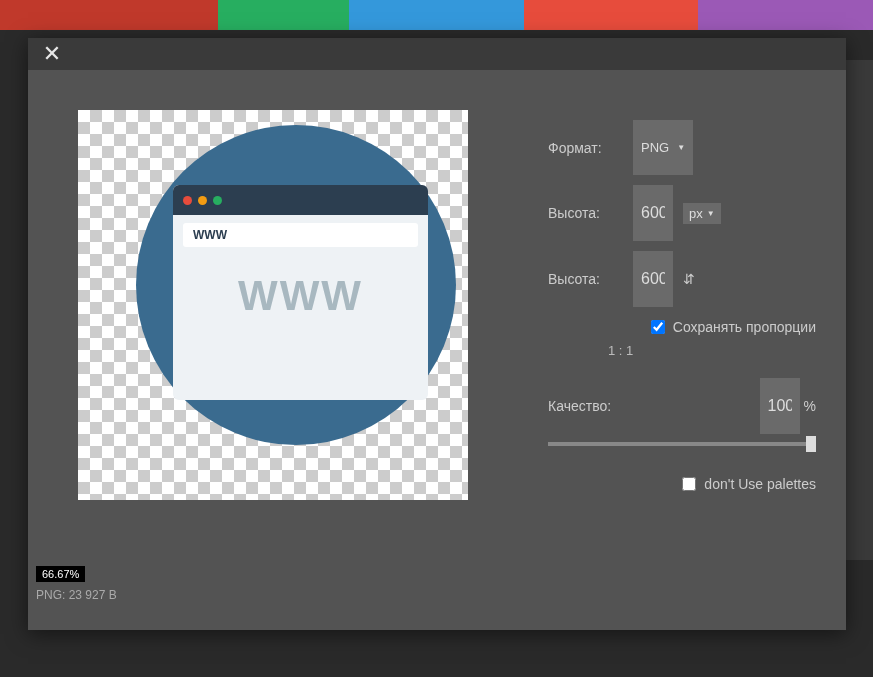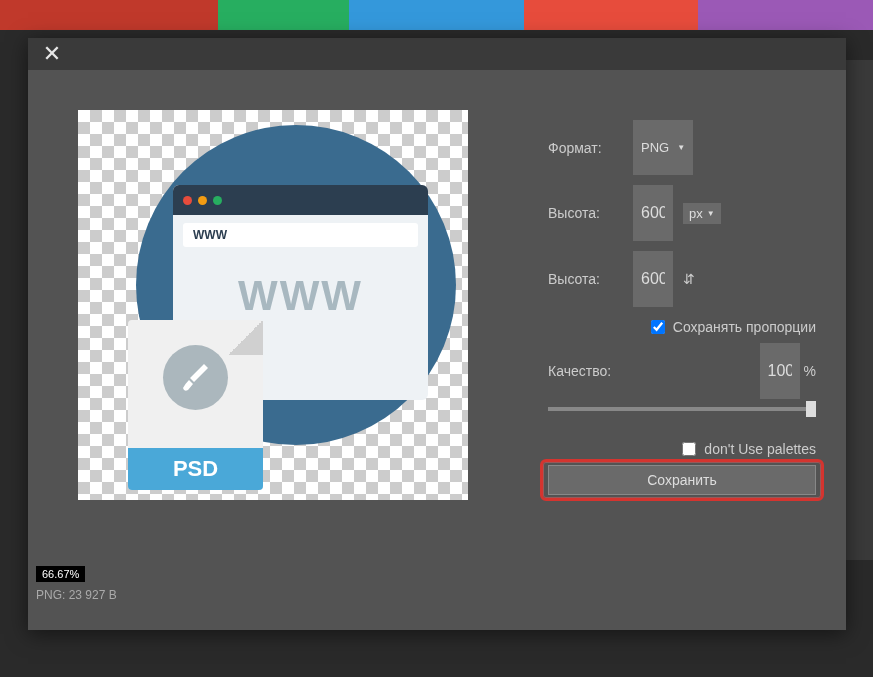--- a/index.html
+++ b/index.html
@@ -82,29 +82,20 @@
             <span class="dot" style="background:#e74c3c"></span>
             <span class="dot" style="background:#f39c12"></span>
             <span class="dot" style="background:#27ae60"></span>
           </div>
           <div class="browser-url">WWW</div>
           <div class="www-big">WWW</div>
           <svg class="cursor-arrow" width="55" height="65" viewBox="0 0 55 65">
             <path d="M 0 0 L 0 45 L 12 35 L 20 52 L 28 48 L 20 32 L 35 32 Z" fill="#e74c3c"></path>
           </svg>
         </div>
-        <div class="psd-file">
-          <div class="psd-fold"></div>
-          <div class="brush-circle">
-            <svg width="40" height="40" viewBox="0 0 40 40">
-                <path d="M 28 6 L 32 10 L 18 24 L 14 20 Z M 13 22 L 17 26 L 12 32 Q 8 34 7 30 Q 9 26 13 22" fill="#fff"></path>
-              </svg>
-          </div>
-          <div class="psd-label">PSD</div>
-        </div>
       </div>
       <div class="zoom-label">66.67%</div>
       <div class="size-label">PNG: 23 927 B</div>
     </div>
 
     <div class="settings-panel">
       <div class="setting-row">
         <span class="setting-label">Формат:</span>
         <span class="select-box">
           <span>PNG</span>
@@ -125,36 +116,33 @@
         <span class="setting-label">Высота:</span>
         <input class="input-box" value="600" style="">
         <span class="swap-icon">⇵</span>
       </div>
 
       <div class="checkbox-row">
         <input type="checkbox" class="chk" checked="" style="">
         <span>Сохранять пропорции</span>
       </div>
 
+      <div class="ratio-text">1 : 1</div>
 
       <div class="quality-row">
         <span>Качество:</span>
         <span class="quality-val">
           <input class="input-box" value="100" style="">
           <span>%</span>
         </span>
       </div>
       <div class="slider-track">
         <div class="slider-thumb"></div>
       </div>
 
       <div class="checkbox-row" style="margin-left:0">
         <input type="checkbox" class="chk" style="">
         <span>don't Use palettes</span>
       </div>
 
-      <div class="save-row">
-        <div class="save-highlight"></div>
-        <div class="save-btn">Сохранить</div>
-      </div>
     </div>
   </div>
 </div>
 
 </body></html>

